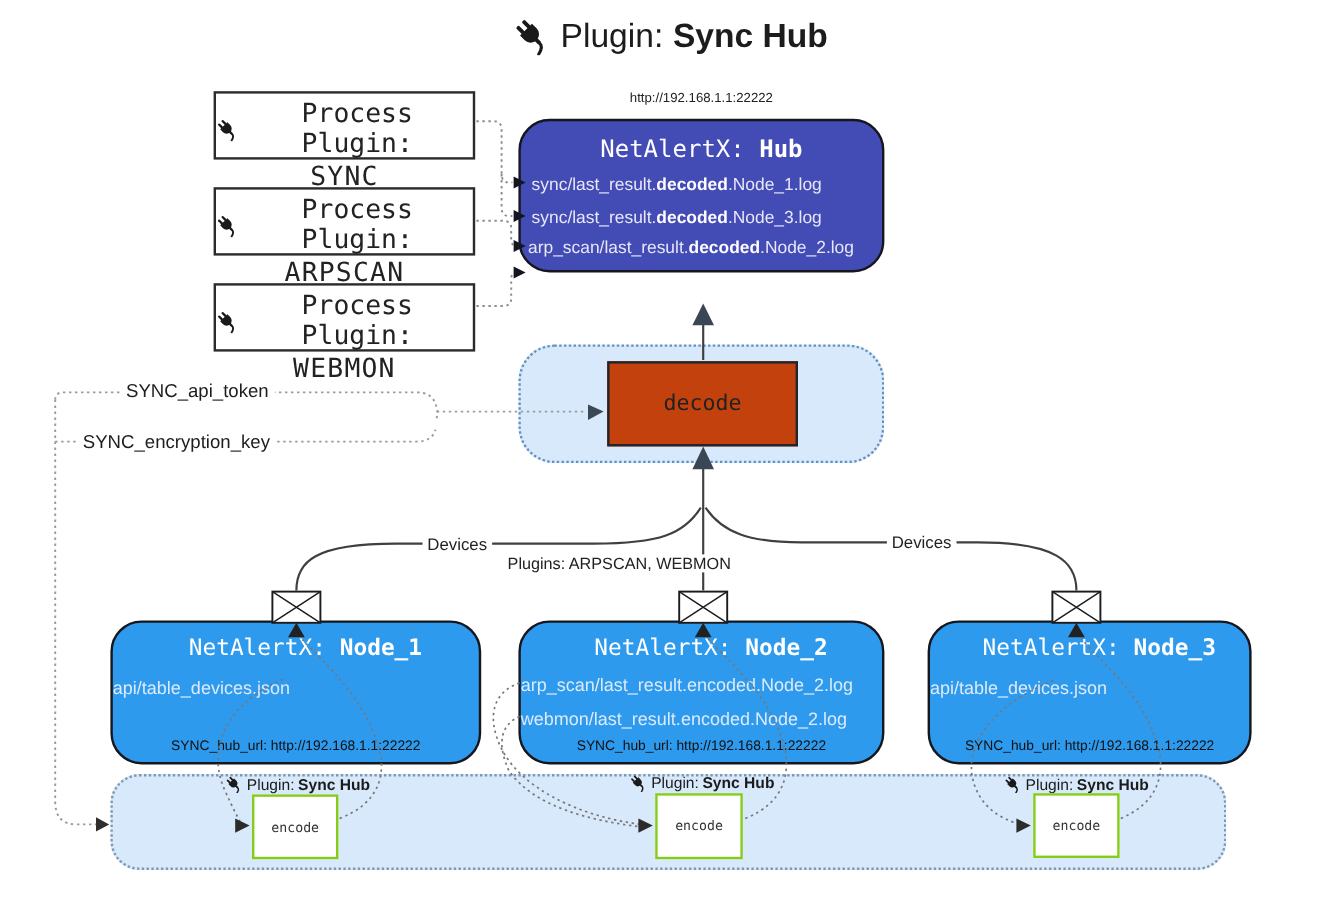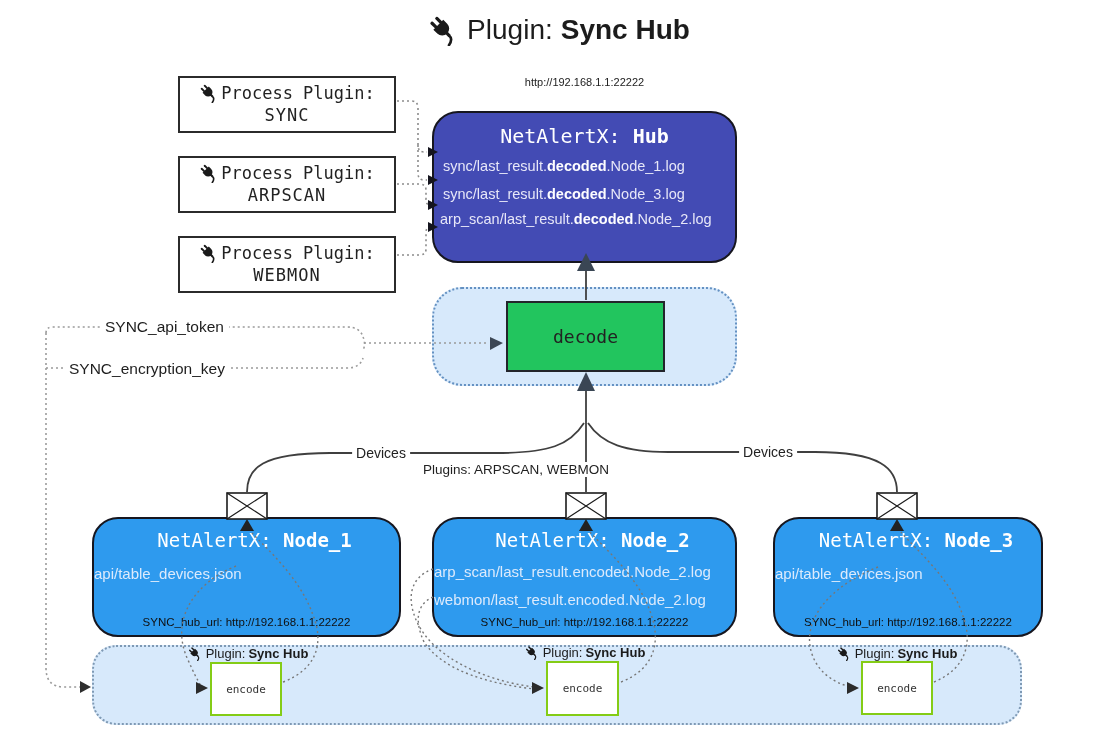--- a/index.html
+++ b/index.html
@@ -17,39 +17,39 @@
   .plug{display:inline-block;vertical-align:middle;}
 
   
   .title{left:50%;top:14px;transform:translateX(-50%);display:flex;align-items:center;gap:8px;
          font-size:28px;white-space:nowrap;z-index:2;}
   .title .bold{font-weight:700;}
 
   
   .pbox{left:178px;width:218px;height:57px;background:#fff;border:2px solid #2b2b2b;
         box-sizing:border-box;text-align:center;z-index:2;
-        font-family:"DejaVu Sans Mono","Liberation Mono",monospace;font-size:17px;color:#222;}
+        font-family:"DejaVu Sans Mono","Liberation Mono",monospace;font-size:22px;color:#222;}
   .pbox .l1{display:flex;align-items:center;justify-content:center;gap:2px;margin-top:5px;}
   .pbox .l2{margin-top:2px;letter-spacing:1px;}
 
   
   .hub-url{left:432px;top:76px;width:305px;text-align:center;font-size:11px;color:#222;z-index:2;}
-  .hub{left:432px;top:111px;width:305px;height:152px;background:var(--hub-fill);
+  .hub{left:432px;top:99px;width:305px;height:128px;background:var(--hub-fill);
        border:2.5px solid #16161f;border-radius:26px;box-sizing:border-box;z-index:2;}
   .hub-title{margin-top:11px;text-align:center;color:#fff;font-size:20px;
              font-family:"DejaVu Sans Mono","Liberation Mono",monospace;white-space:nowrap;}
   .hub-title .bold{font-weight:700;}
   .hub-log{position:absolute;left:9px;right:2px;height:17px;line-height:17px;color:#E7E7F8;
            font-size:14.5px;white-space:nowrap;}
   .hub-log b{font-weight:700;color:#FDFDFF;}
 
   
   .dec-wrap{left:432px;top:287px;width:305px;height:99px;background:var(--panel-fill);
             border:2px dotted #6491C2;border-radius:30px;box-sizing:border-box;z-index:2;}
-  .dec-box{left:506px;top:301px;width:159px;height:71px;background:#22c55e;border:2px solid #23252b;
+  .dec-box{left:506px;top:301px;width:159px;height:71px;background:#c2410c;border:2px solid #23252b;
            box-sizing:border-box;display:flex;align-items:center;justify-content:center;z-index:3;
            font-family:"DejaVu Sans Mono","Liberation Mono",monospace;font-size:18px;color:#222;}
 
   
   .tok{background:#fff;padding:0 5px;font-size:15.5px;color:#1d1d1d;z-index:5;white-space:nowrap;}
 
   
   .edge-label{transform:translateX(-50%);background:#fff;padding:0 4px;font-size:14px;color:#222;
               z-index:5;white-space:nowrap;}
 

